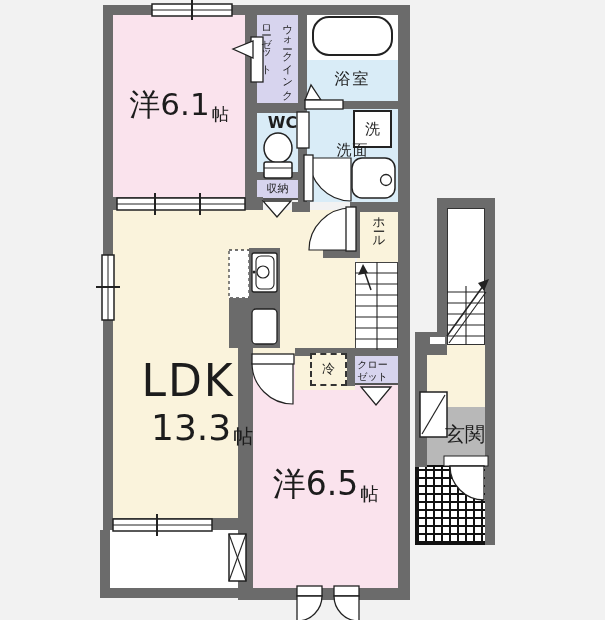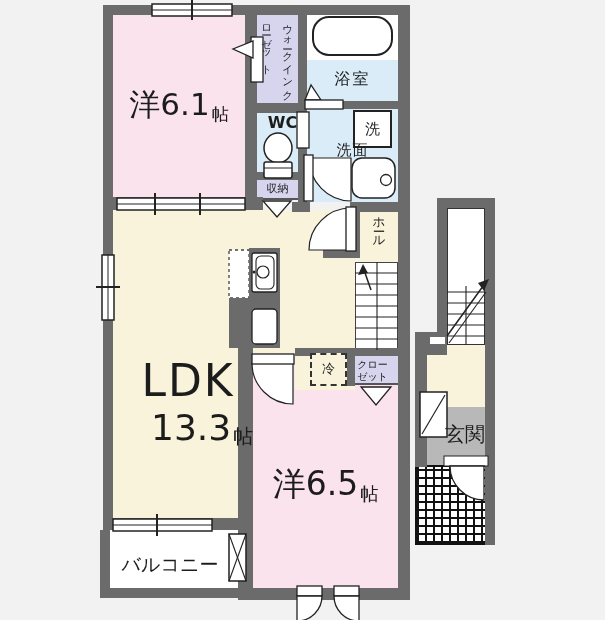--- a/index.html
+++ b/index.html
@@ -256,20 +256,17 @@
   <div class="lbl twoline" style="left:355px;top:357px;width:35px;height:28px;font-size:10px;">
     <span>
         <span style="display:block;">クロー</span>
         <span style="display:block;">ゼット</span>
       </span>
   </div>
   <div class="lbl" style="left:253px;top:460px;width:145px;height:48px;font-size:33px;">
     <span>洋6.5</span>
       <span class="unit">帖</span>
   </div>
-  <div class="lbl" style="left:105px;top:552px;width:130px;height:26px;font-size:19px;">
-    <span>バルコニー</span>
-  </div>
   <div class="lbl" style="left:440px;top:423px;width:50px;height:22px;font-size:20px;">
     <span>玄関</span>
   </div>
 
 </div>
 
 </body></html>

